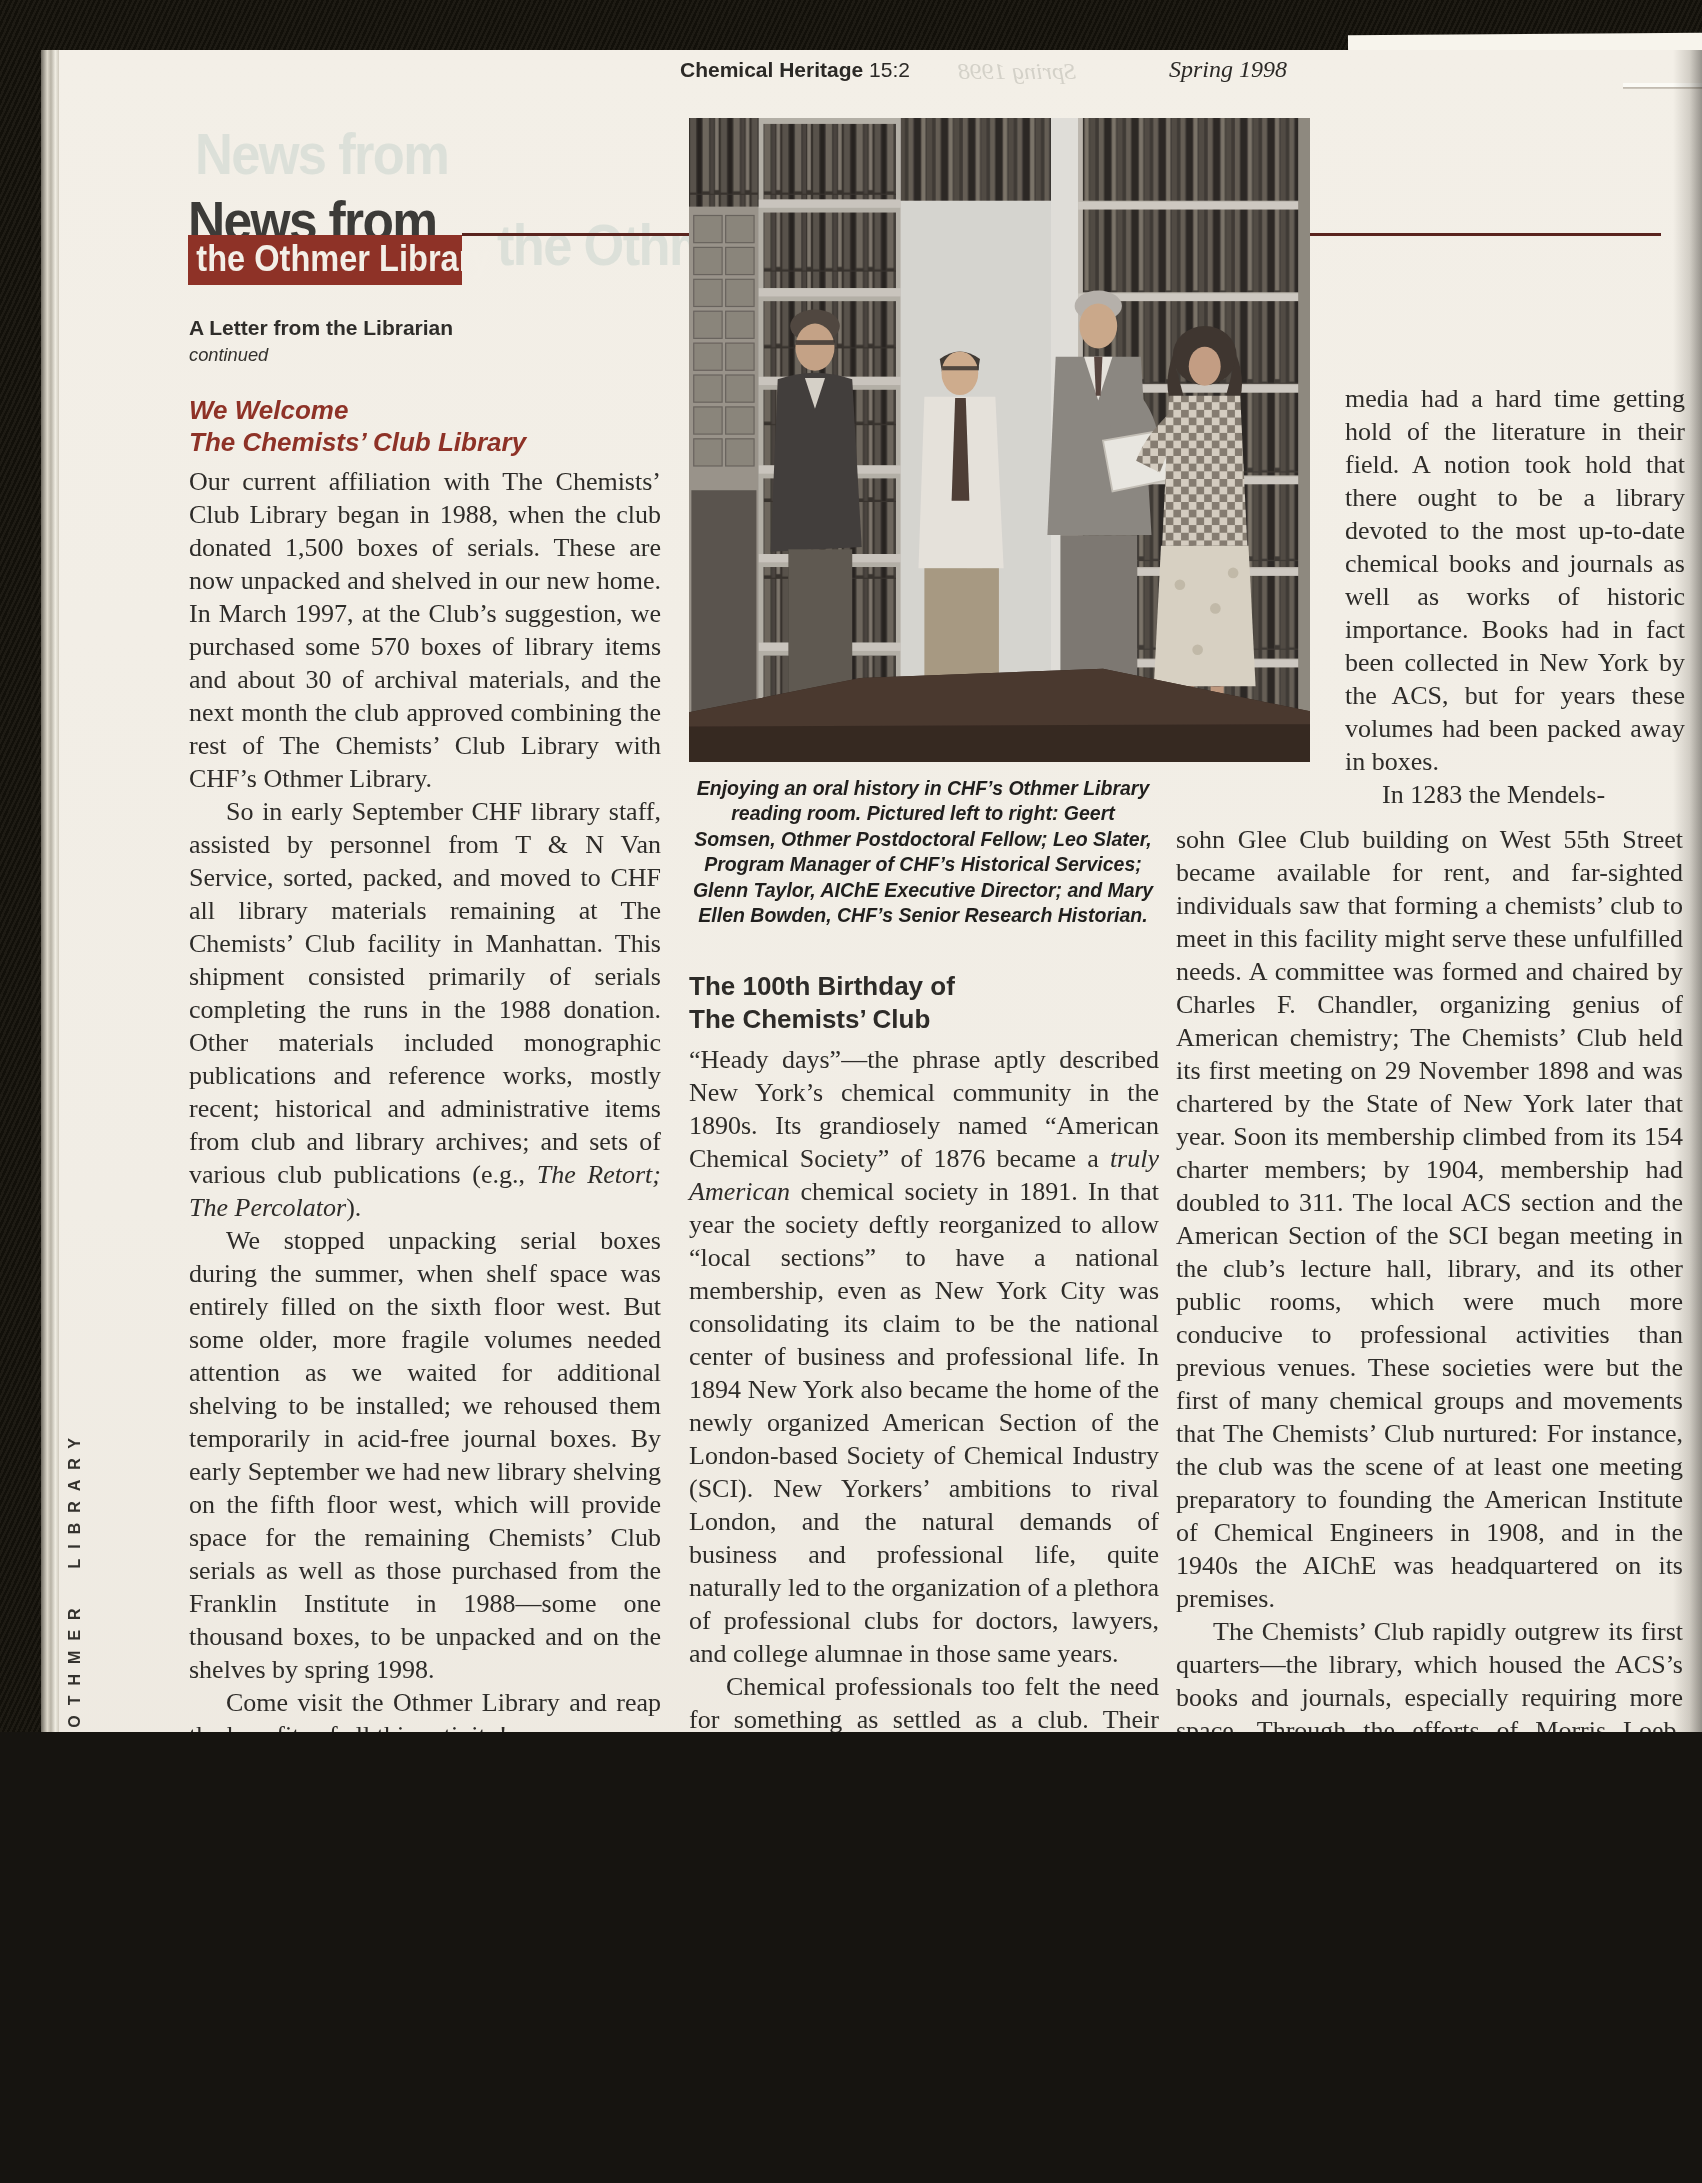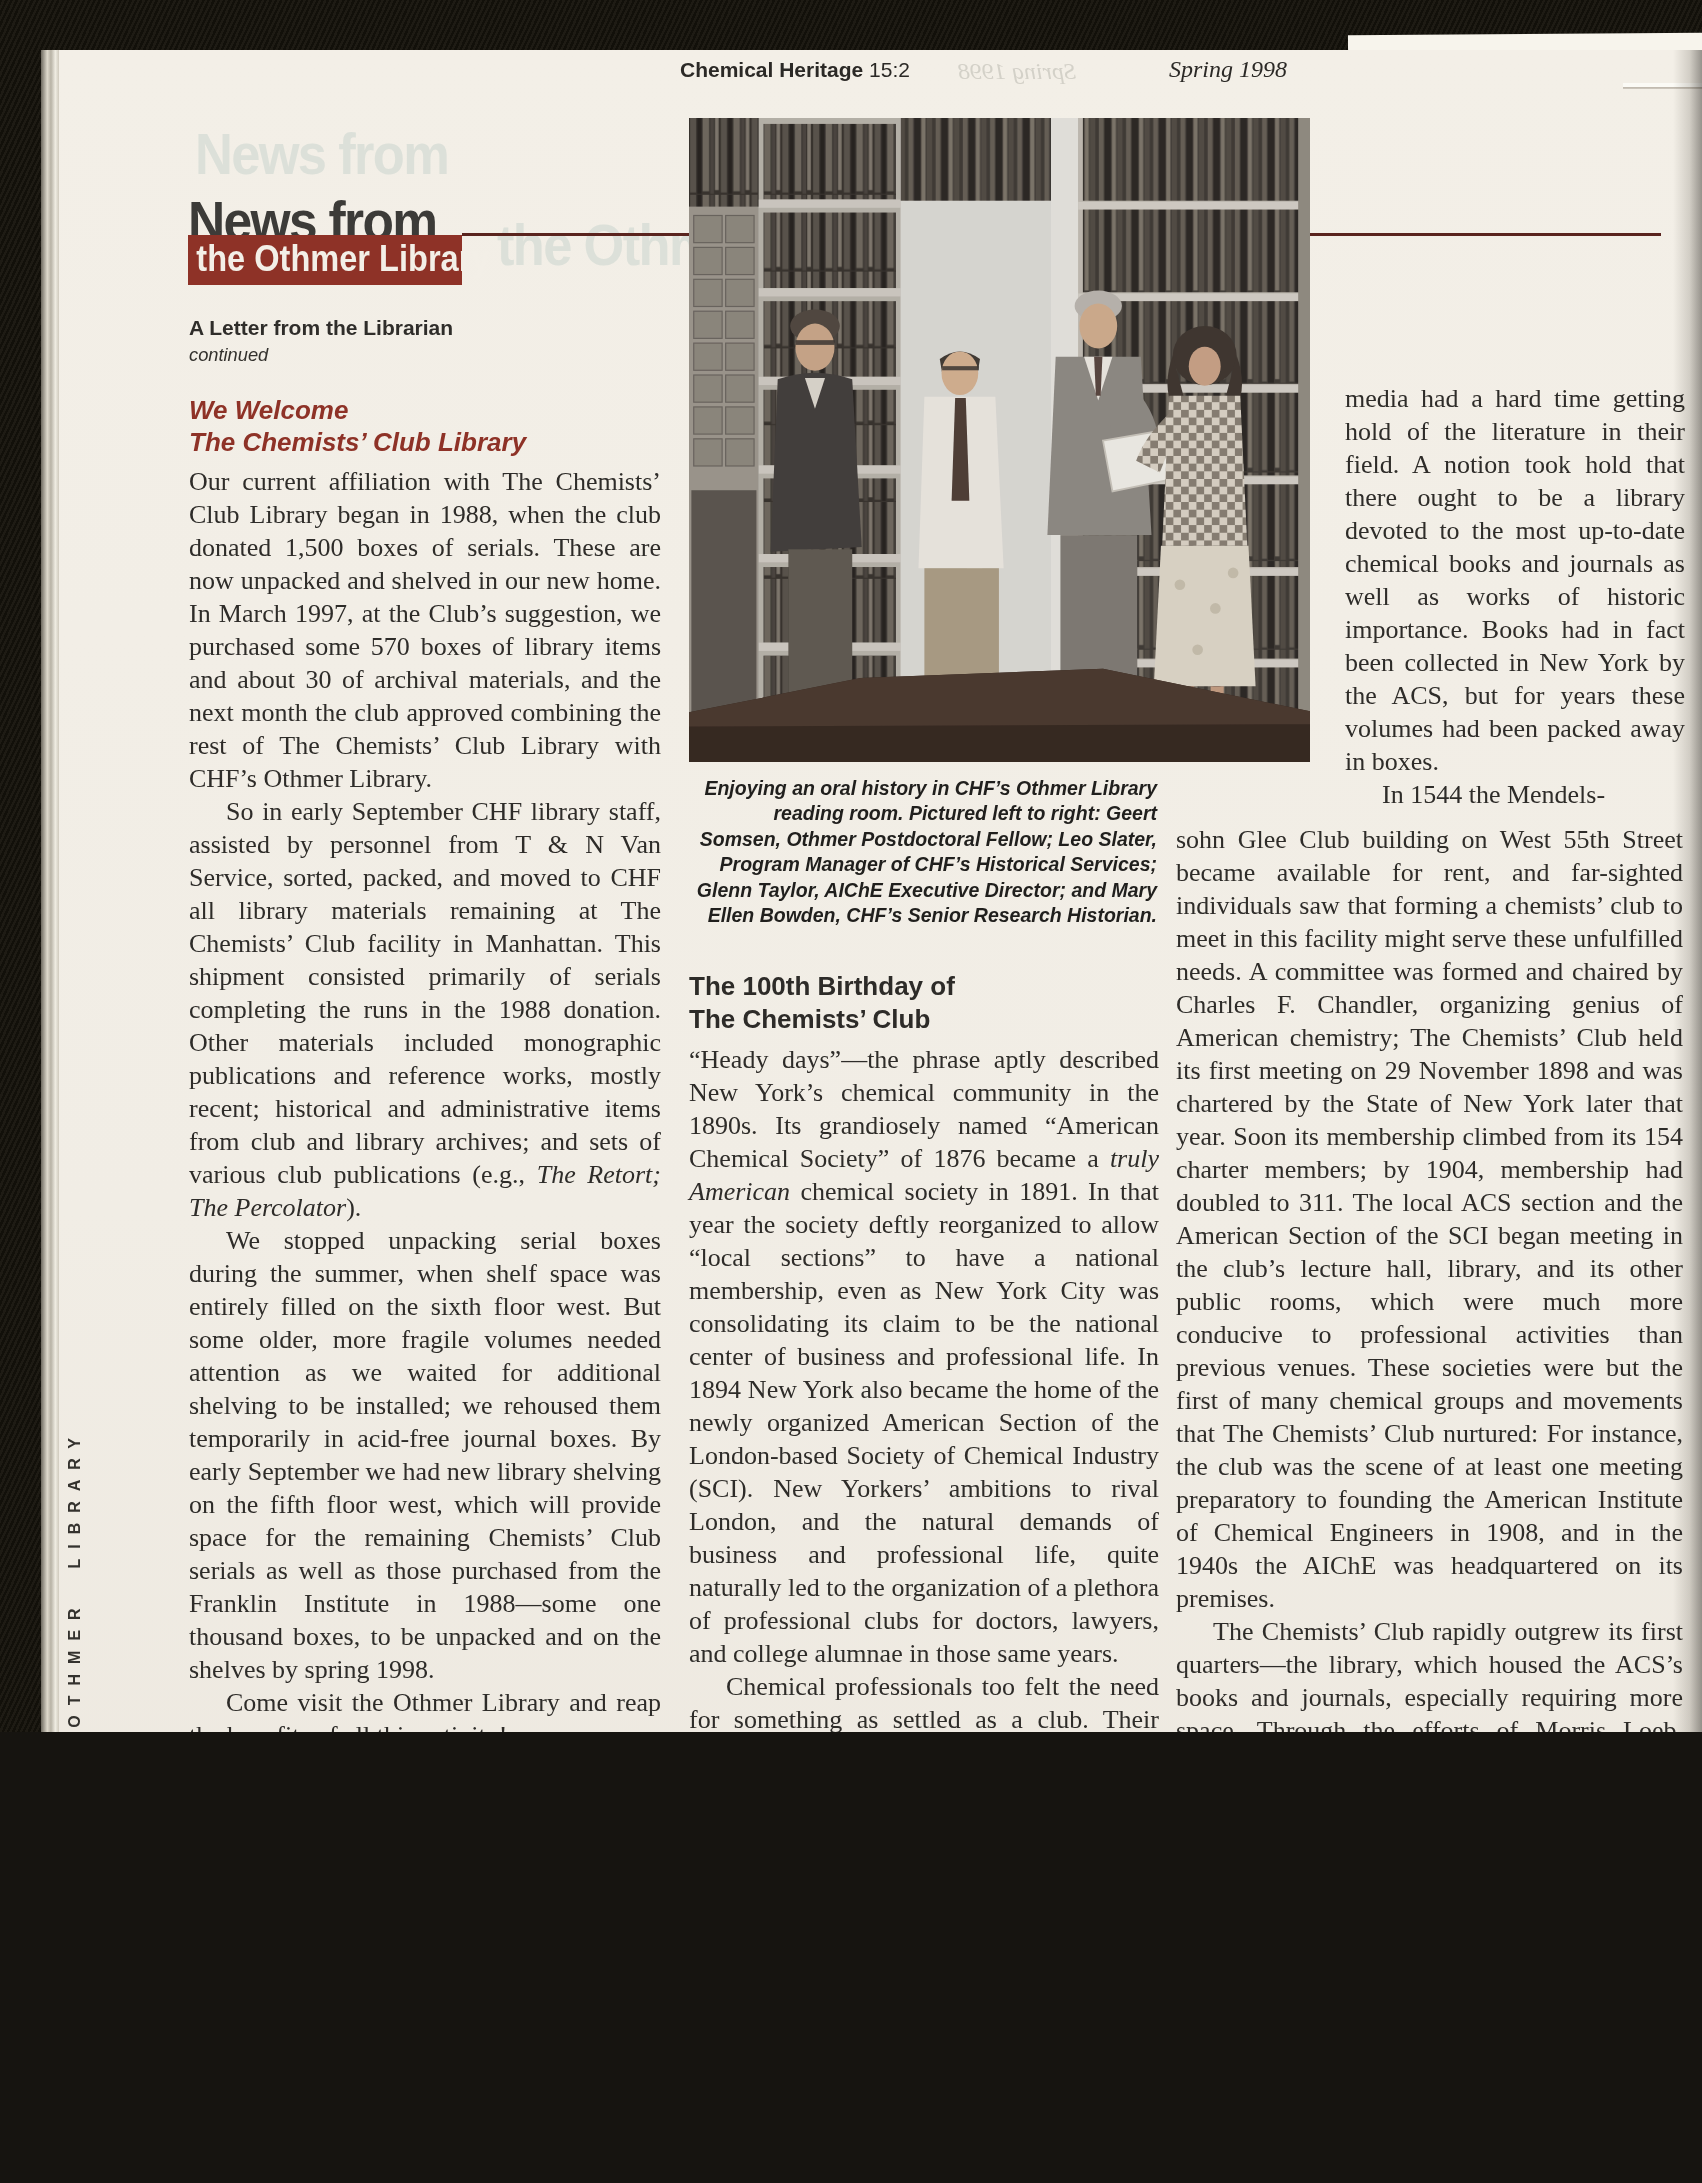--- a/index.html
+++ b/index.html
@@ -70,21 +70,21 @@
     margin:12px 0 7px 0; text-align:left;
   }
   .signature { margin-top:26px; text-align:left; }
   .sig-name { font-family:"Liberation Sans", sans-serif; font-weight:bold; font-size:24px; line-height:30px; color:#2f2d2a; }
   .sig-role { font-style:italic; font-size:24px; line-height:31px; color:#2e2c29; }
 
   .photo { left:689px; top:118px; width:621px; height:644px; }
   .caption {
     left:689px; top:776px; width:468px;
     font-family:"Liberation Sans", sans-serif; font-weight:bold; font-style:italic;
-    font-size:19.5px; line-height:25.4px; color:#201f1d; text-align:right;
+    font-size:19.5px; line-height:25.4px; color:#201f1d; text-align:center;
   }
   .feature-head {
     left:689px; top:970px; font-family:Liberation Sans, sans-serif; font-weight:bold;
     font-size:26px; line-height:33px; color:#2d2b28;
   }
 
   .vert-label {
     left:57px; top:1412px; width:35px; height:659px;
     display:flex; align-items:center; justify-content:center;
   }
@@ -276,21 +276,21 @@
     <div>The Chemists’ Club</div>
   </div>
 
   <div class="abs body-col col2">
     <p><span>“Heady days”—the phrase aptly described New York’s chemical community in the 1890s. Its grandiosely named “American Chemical Society” of 1876 became a </span><em>truly American</em><span> chemical society in 1891. In that year the society deftly reorganized to allow “local sections” to have a national membership, even as New York City was consolidating its claim to be the national center of business and professional life. In 1894 New York also became the home of the newly organized American Section of the London-based Society of Chemical Industry (SCI). New Yorkers’ ambitions to rival London, and the natural demands of business and professional life, quite naturally led to the organization of a plethora of professional clubs for doctors, lawyers, and college alumnae in those same years.</span></p>
     <p class="ind">Chemical professionals too felt the need for something as settled as a club. Their meetings took place all around town, in private homes, empty classrooms, and chemical lecture halls. For lack of more appropriate settings, these meetings emptied out into “one beer place or another” for the conduct of those essentials of all professional life—informal exchange of ideas and building of personal relationships. Moreover, chemists in the days before electronic</p>
   </div>
 
   <div class="abs body-col col3a">
     <p>media had a hard time getting hold of the literature in their field. A notion took hold that there ought to be a library devoted to the most up-to-date chemical books and journals as well as works of historic importance. Books had in fact been collected in New York by the ACS, but for years these volumes had been packed away in boxes.</p>
-    <p class="ind">In 1544 the Mendels-</p>
+    <p class="ind">In 1283 the Mendels-</p>
   </div>
 
   <div class="abs body-col col3b">
     <p>sohn Glee Club building on West 55th Street became available for rent, and far-sighted individuals saw that forming a chemists’ club to meet in this facility might serve these unfulfilled needs. A committee was formed and chaired by Charles F. Chandler, organizing genius of American chemistry; The Chemists’ Club held its first meeting on 29 November 1898 and was chartered by the State of New York later that year. Soon its membership climbed from its 154 charter members; by 1904, membership had doubled to 311. The local ACS section and the American Section of the SCI began meeting in the club’s lecture hall, library, and its other public rooms, which were much more conducive to professional activities than previous venues. These societies were but the first of many chemical groups and movements that The Chemists’ Club nurtured: For instance, the club was the scene of at least one meeting preparatory to founding the American Institute of Chemical Engineers in 1908, and in the 1940s the AIChE was headquartered on its premises.</p>
     <p class="ind">The Chemists’ Club rapidly outgrew its first quarters—the library, which housed the ACS’s books and journals, especially requiring more space. Through the efforts of Morris Loeb, former professor at New York University and son of a wealthy financier, the club moved in 1911 to its own ten-story building on East 41st Street. Its beautiful facilities originally included private laboratories and a greatly enlarged professional library as well as dining rooms, bars, and guest rooms common</p>
   </div>
 
   <div class="abs vert-label">
     <span>NEWS FROM THE OTHMER LIBRARY</span>
   </div>

